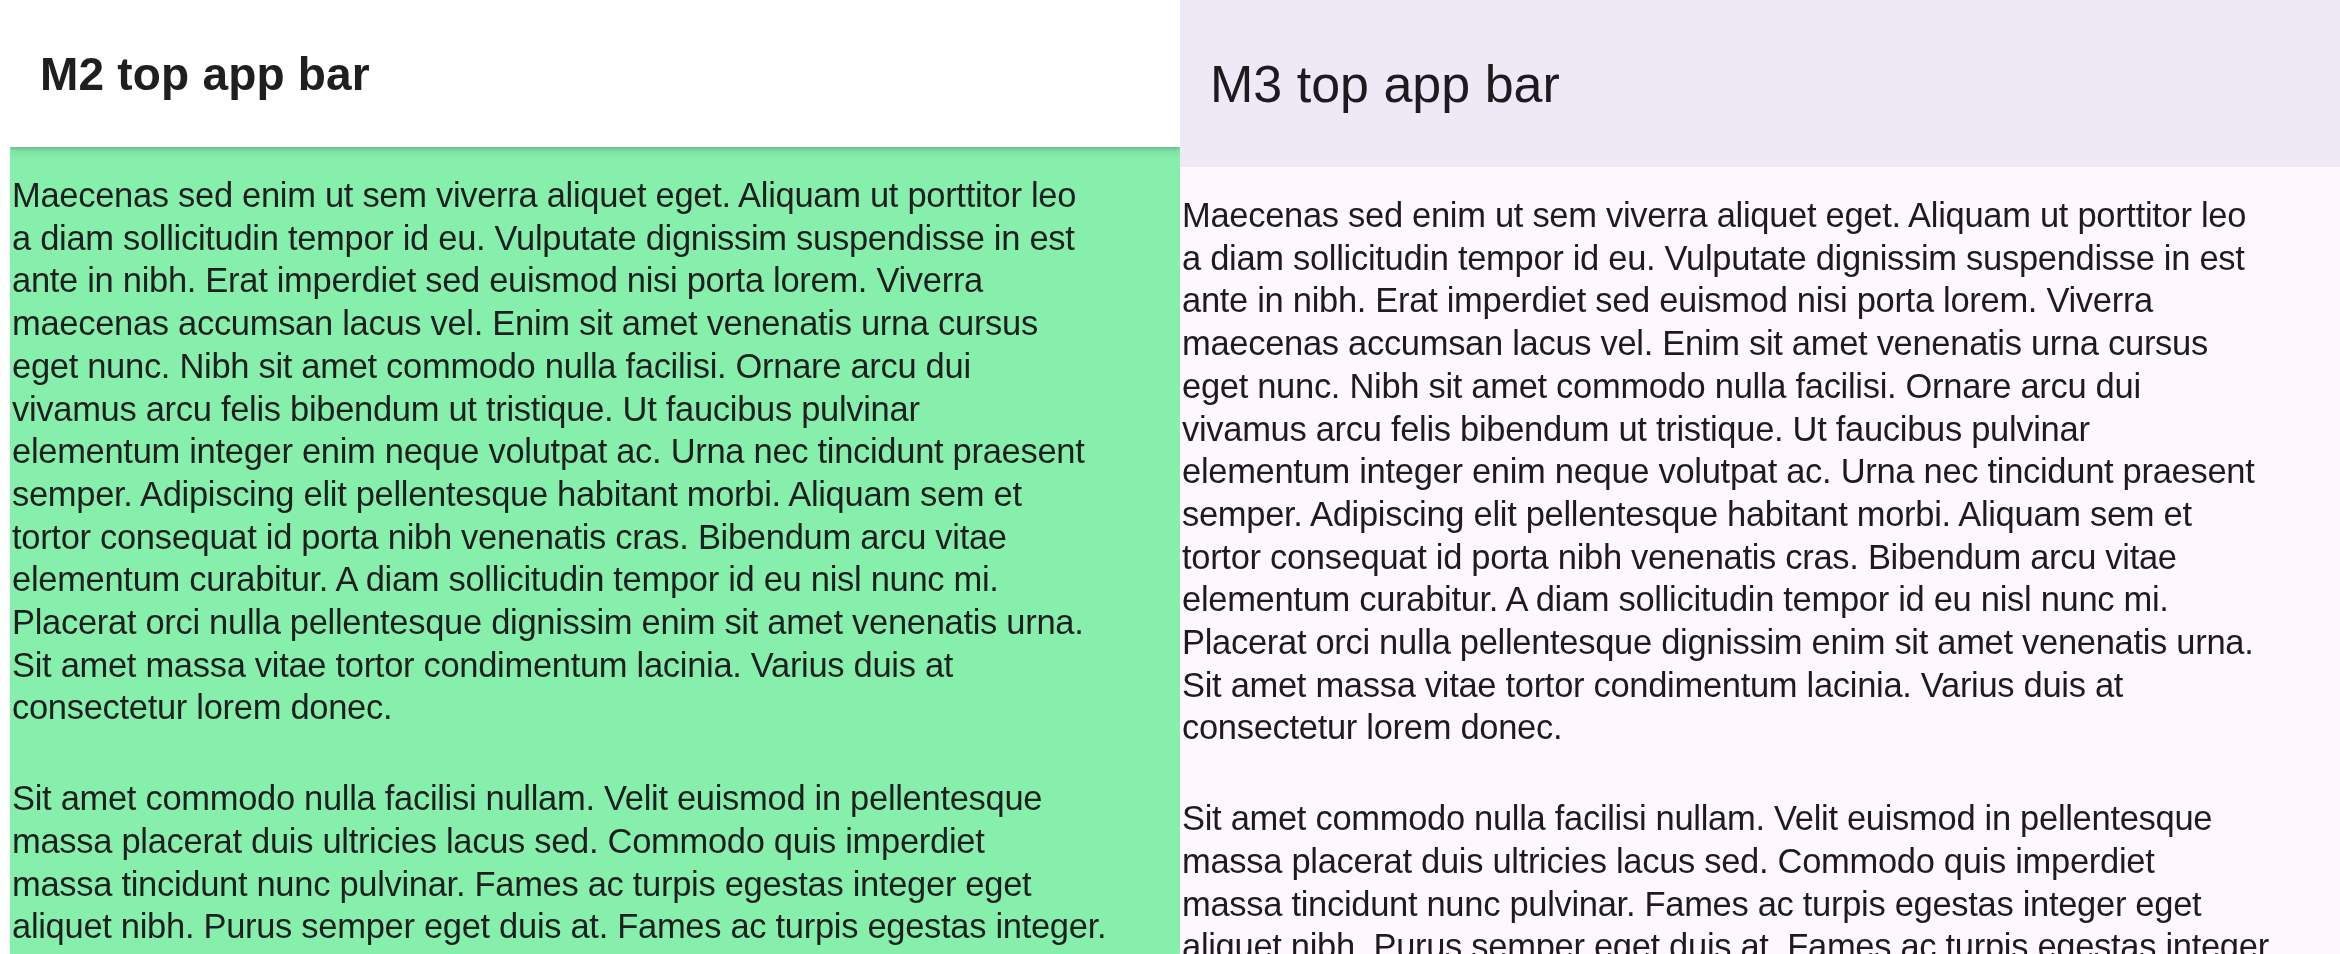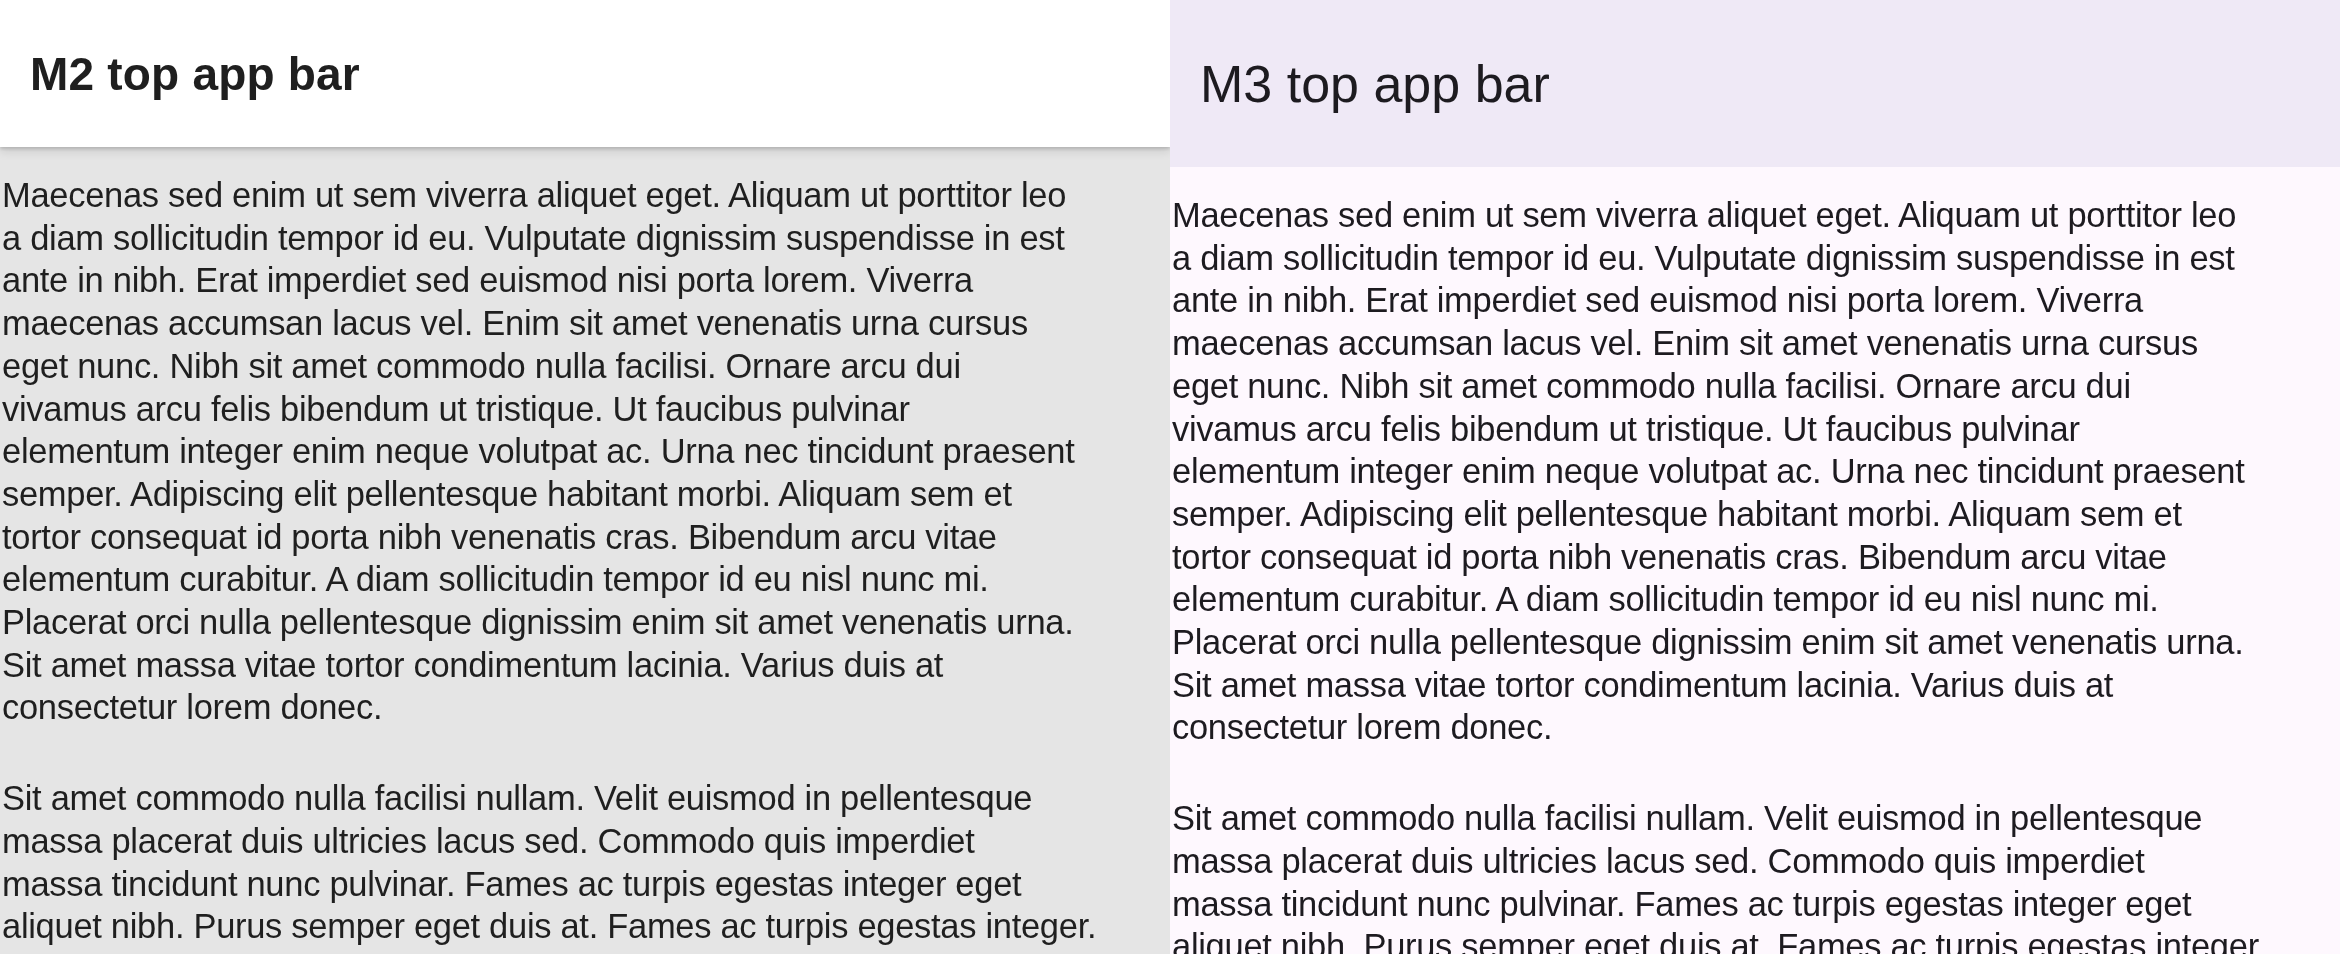--- a/index.html
+++ b/index.html
@@ -64,21 +64,21 @@
     line-height: 42.7px;
     letter-spacing: -0.3px;
     white-space: nowrap;
   }
 </style>
 </head>
 <body>
 
 <div class="stage">
 
-  <section class="panel panel-m2" style="background-color: #e5e5e5;">
+  <section class="panel panel-m2" style="background-color: #86efac; margin-left: 10px;">
     <header class="appbar" style="background-color: rgb(255, 255, 255);">
       <h1 class="appbar-title">M2 top app bar</h1>
     </header>
     <div class="content" style="color: rgb(31, 31, 31);">
       <div class="para">
           <div class="line">Maecenas sed enim ut sem viverra aliquet eget. Aliquam ut porttitor leo</div>
           <div class="line">a diam sollicitudin tempor id eu. Vulputate dignissim suspendisse in est</div>
           <div class="line">ante in nibh. Erat imperdiet sed euismod nisi porta lorem. Viverra</div>
           <div class="line">maecenas accumsan lacus vel. Enim sit amet venenatis urna cursus</div>
           <div class="line">eget nunc. Nibh sit amet commodo nulla facilisi. Ornare arcu dui</div>

